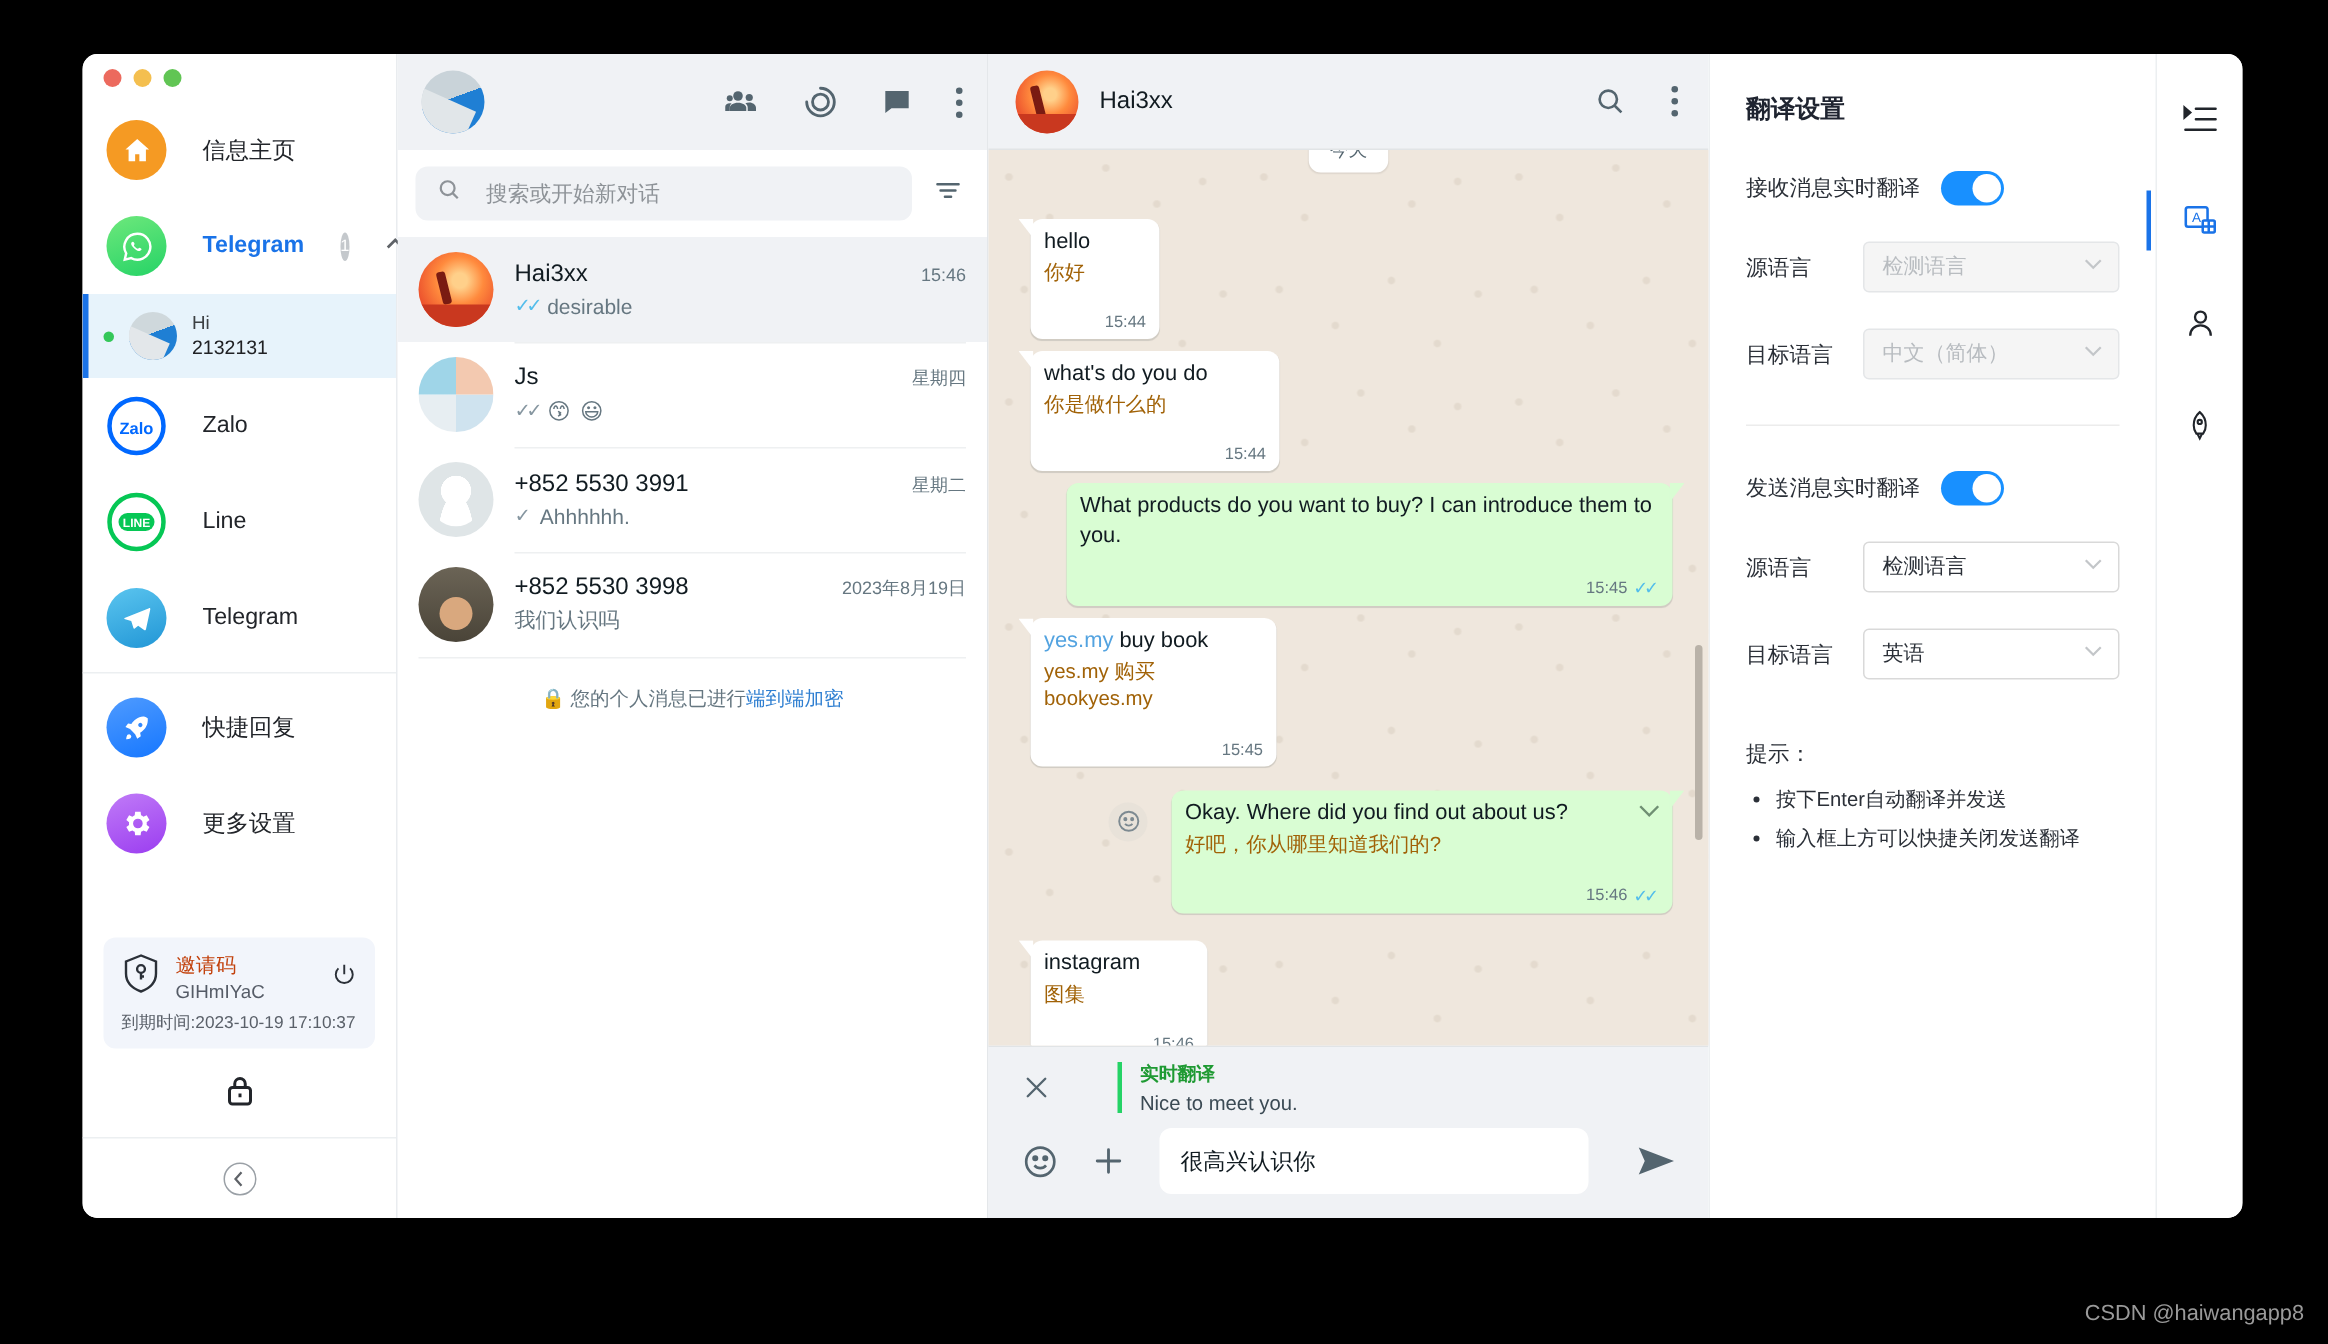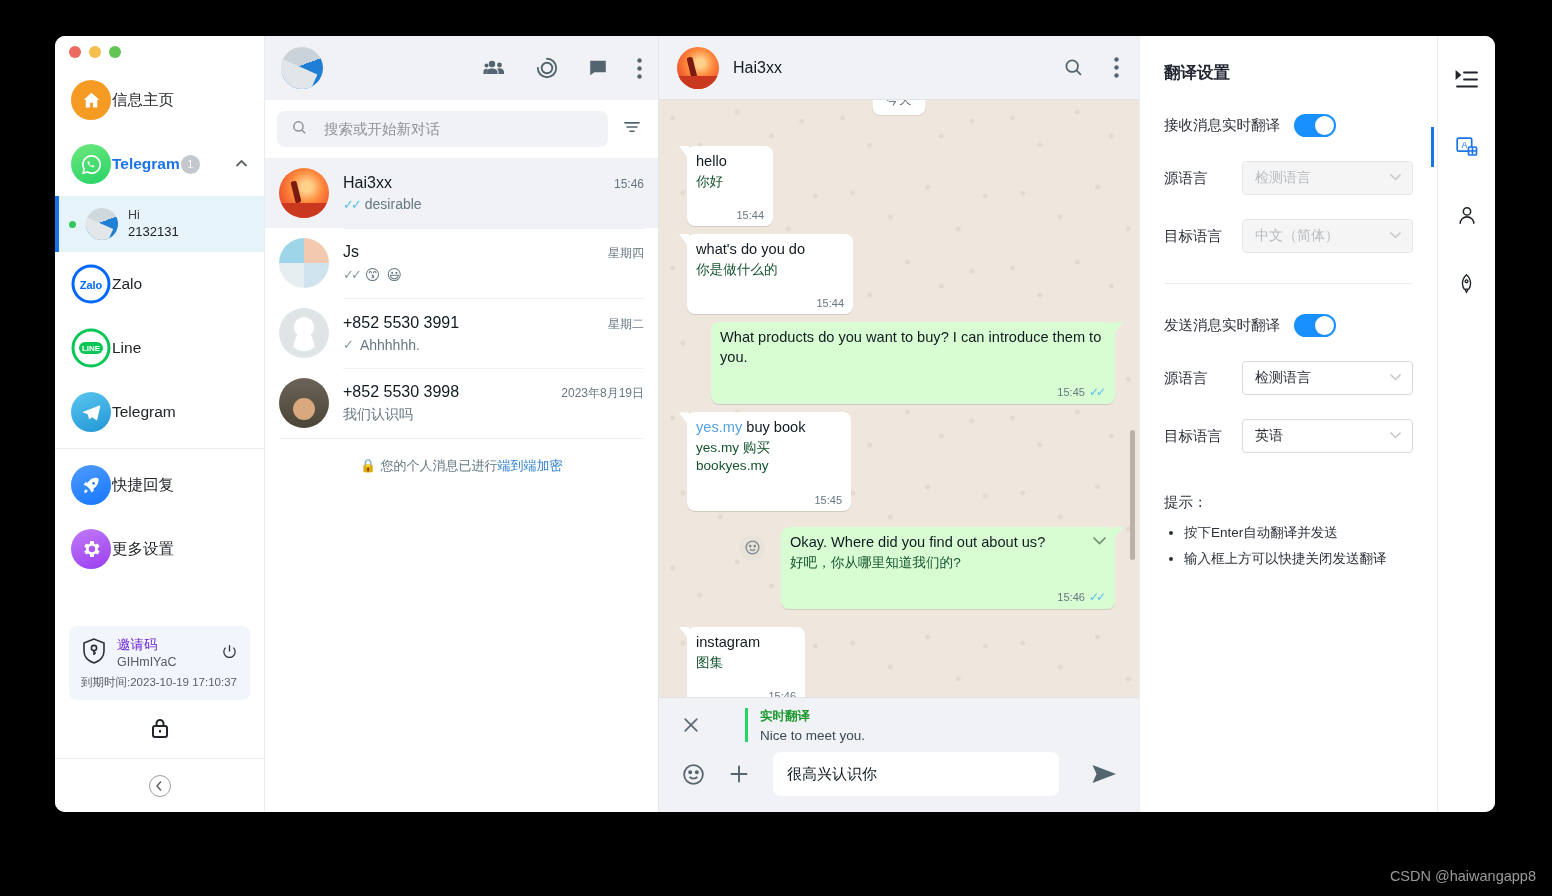--- a/index.html
+++ b/index.html
@@ -13,21 +13,21 @@
   }
 
   
   .sidebar { width:210px; height:100%; background:#fff; position:relative;
     border-right:1px solid #e9ecef; display:flex; flex-direction:column; }
   .traffic { height:32px; display:flex; align-items:center; padding-left:14px; gap:8px; }
   .dot { width:12px;height:12px;border-radius:50%; }
   .dot.r{background:#ec6a5e;} .dot.y{background:#f4bf4f;} .dot.g{background:#61c554;}
 
   .nav { flex:0 0 auto; }
-  .nav-item { display:flex; align-items:center; gap:1px; height:64px; padding:0 16px;
+  .nav-item { display:flex; align-items:center; gap:24px; height:64px; padding:0 16px;
     cursor:pointer; position:relative; }
   .nav-ico { width:40px;height:40px;border-radius:50%; flex:0 0 40px;
     display:flex;align-items:center;justify-content:center; color:#fff; }
   .nav-label { font-size:15.5px; color:#22252a; }
   .nav-item.active .nav-label { color:#1a73e8; font-weight:600; }
   .badge { width:19px;height:19px;border-radius:50%;background:#c4c8cc;color:#fff;
     font-size:11px;display:flex;align-items:center;justify-content:center; }
   .caret { margin-left:auto; color:#5f6368; font-size:11px; }
 
   .subitem { display:flex; align-items:center; gap:10px; height:56px; padding:0 16px 0 14px;
@@ -40,21 +40,21 @@
     background:#e3e7ea;transform:rotate(24deg);}
   .subtxt { line-height:1.22; }
   .subtxt b { display:block; font-size:12.5px; font-weight:400; color:#3c4043; }
   .subtxt span { display:block; font-size:13px; color:#202124; }
 
   .navsep { height:1px; background:#eceff1; margin:4px 0; }
   .sidebar-spacer { flex:1; }
 
   .invite { margin:0 14px 10px; background:#f2f5fb; border-radius:8px; padding:10px 12px; }
   .invite-row { display:flex; align-items:center; gap:10px; }
-  .invite-txt b{display:block;font-size:13.5px;font-weight:400;color:#6d28d9;}
+  .invite-txt b{display:block;font-size:13.5px;font-weight:400;color:#c2410c;}
   .invite-txt span{display:block;font-size:12.5px;color:#555b66;margin-top:1px;}
   .power { margin-left:auto; color:#333; font-size:15px; }
   .expire { font-size:11.5px; color:#5a6069; margin-top:6px; white-space:nowrap; }
   .lockrow { display:flex; justify-content:center; padding:6px 0 14px; }
   .sb-bottom { border-top:1px solid #eceff1; display:flex; justify-content:center;
     align-items:center; height:54px; }
   .circ-btn { width:22px;height:22px;border-radius:50%;border:1px solid #9aa0a6;
     display:flex;align-items:center;justify-content:center;color:#5f6368;font-size:11px;cursor:pointer; }
 
   
@@ -135,21 +135,21 @@
   .daypill { position:absolute; left:50%; transform:translateX(-50%); top:-14px;
     background:#fff; border-radius:8px; padding:6px 14px; font-size:12.5px; color:#54656f;
     box-shadow:0 1px 1px rgba(0,0,0,.08); }
 
   .m { max-width:440px; border-radius:8px; padding:6px 9px 5px; position:relative;
     box-shadow:0 1px .5px rgba(11,20,26,.13); margin-top:8px; }
   .m.in { background:#fff; }
   .m.out { background:#d9fdd3; margin-left:auto; }
   .m .orig { font-size:14.6px; color:#111b21; line-height:1.35; word-wrap:break-word; }
   .m .orig .lnk { color:#53a3e0; }
-  .m .tr { font-size:13.6px; color:#14532d; line-height:1.35; margin-top:1px; }
+  .m .tr { font-size:13.6px; color:#a16207; line-height:1.35; margin-top:1px; }
   .m .meta { font-size:11px; color:#667781; text-align:right; margin-top:18px;
     display:flex; justify-content:flex-end; align-items:center; gap:4px; }
   .m .meta .tk { color:#53bdeb; font-size:12px; letter-spacing:-3px; padding-right:3px;}
   .m.in::before, .m.out::after { content:''; position:absolute; top:0; width:10px; height:13px; }
   .m.in::before { left:-8px; background:#fff; clip-path:polygon(100% 0,100% 100%,0 0); }
   .m.out::after { right:-8px; background:#d9fdd3; clip-path:polygon(0 0,0 100%,100% 0); }
   .react { position:absolute; left:-42px; top:8px; width:26px;height:26px;border-radius:50%;
     background:#e8e2d9; color:#7d8a91; display:flex;align-items:center;justify-content:center;font-size:14px;}
   .chev { position:absolute; right:8px; top:6px; color:#6f8f73; font-size:13px; cursor:pointer;}
   .scrollbar { position:absolute; right:4px; top:330px; width:5px; height:130px;

